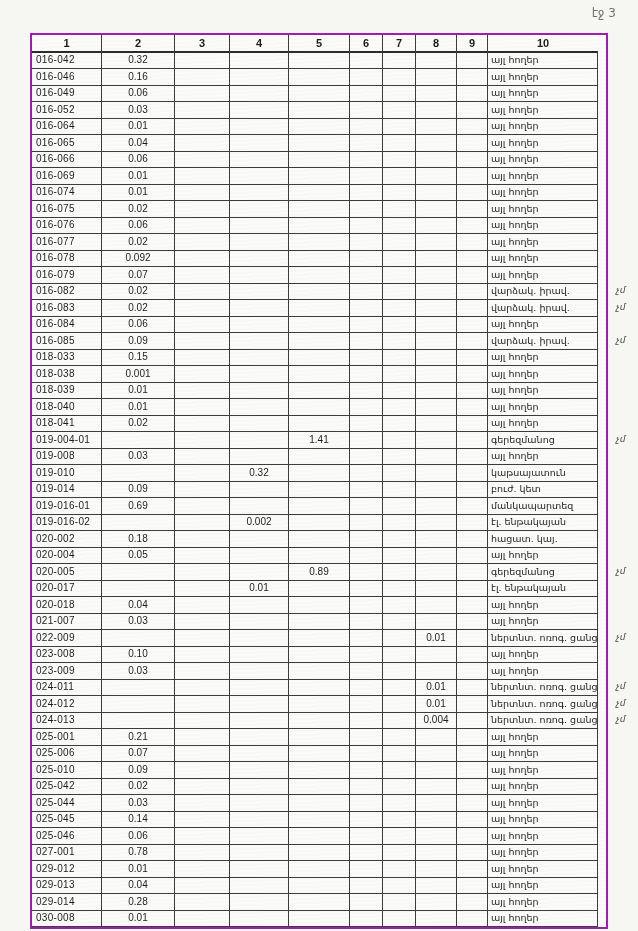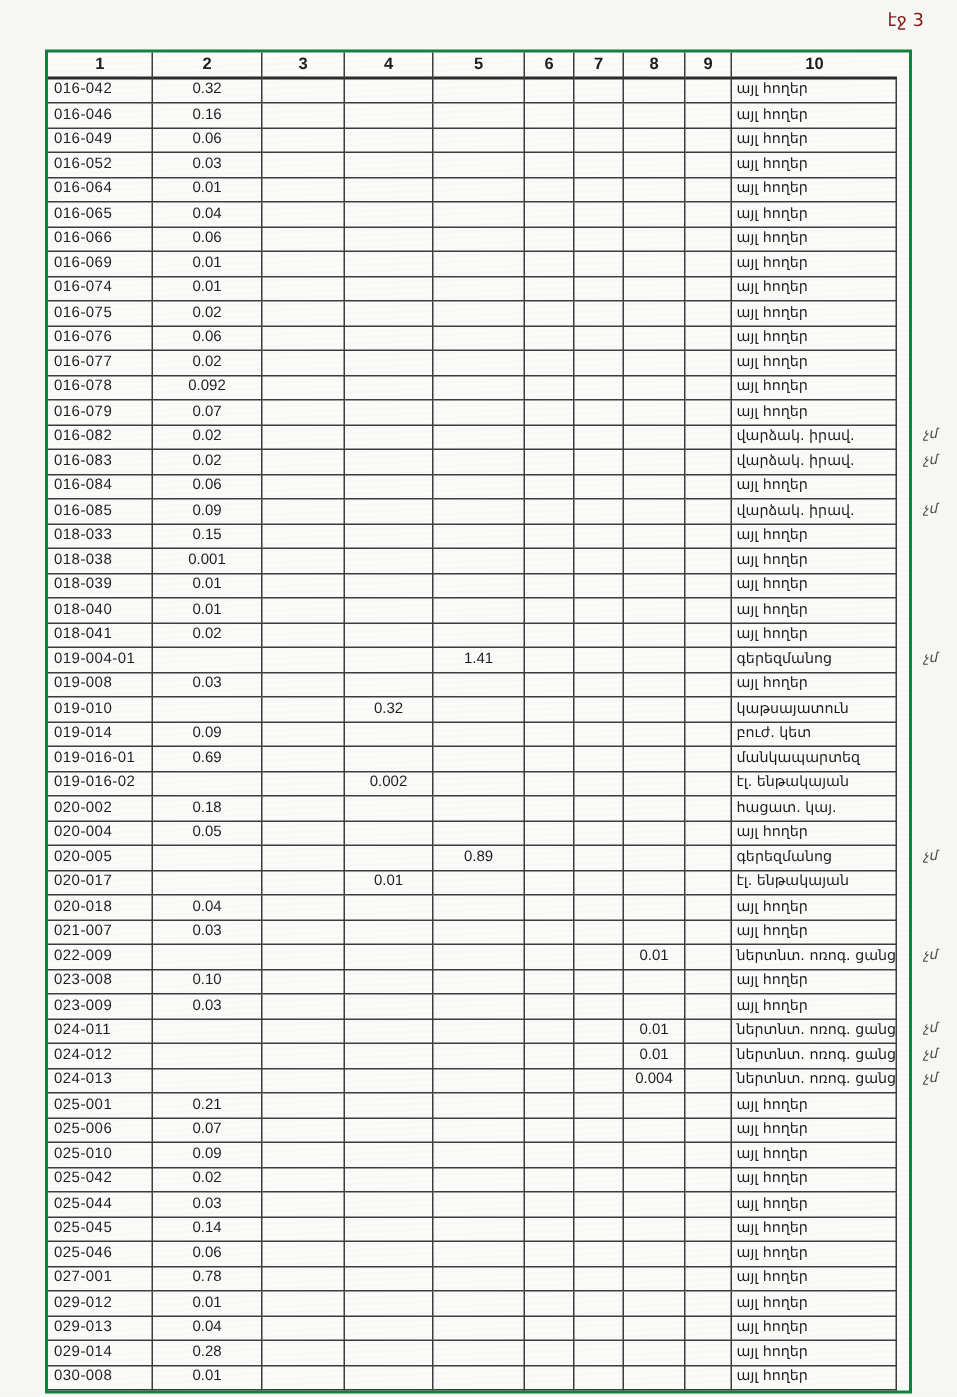--- a/index.html
+++ b/index.html
@@ -6,27 +6,27 @@
   body{
     width:638px;height:931px;
     background:#f6f6f3;
     font-family:"Liberation Sans","DejaVu Sans",sans-serif;
     color:#1c1c1c;
     position:relative;
     overflow:hidden;
   }
   .page-label{
     position:absolute;top:6px;right:22px;
-    font-size:12px;color:#7f1d1d;
+    font-size:12px;color:#737373;
     font-family:"DejaVu Sans","Liberation Sans",sans-serif;
   }
   .scan-table{
     position:absolute;left:30px;top:33px;
     width:578px;
-    border:2px solid #15803d;
+    border:2px solid #a21caf;
     background:#fbfbf9;
     box-sizing:border-box;
   }
   .t-row{
     display:grid;
     grid-template-columns:70px 73px 55px 59px 61px 33px 33px 41px 31px 110px;
     height:16.5px;
     position:relative;
   }
   .t-row.header{height:17px;}

